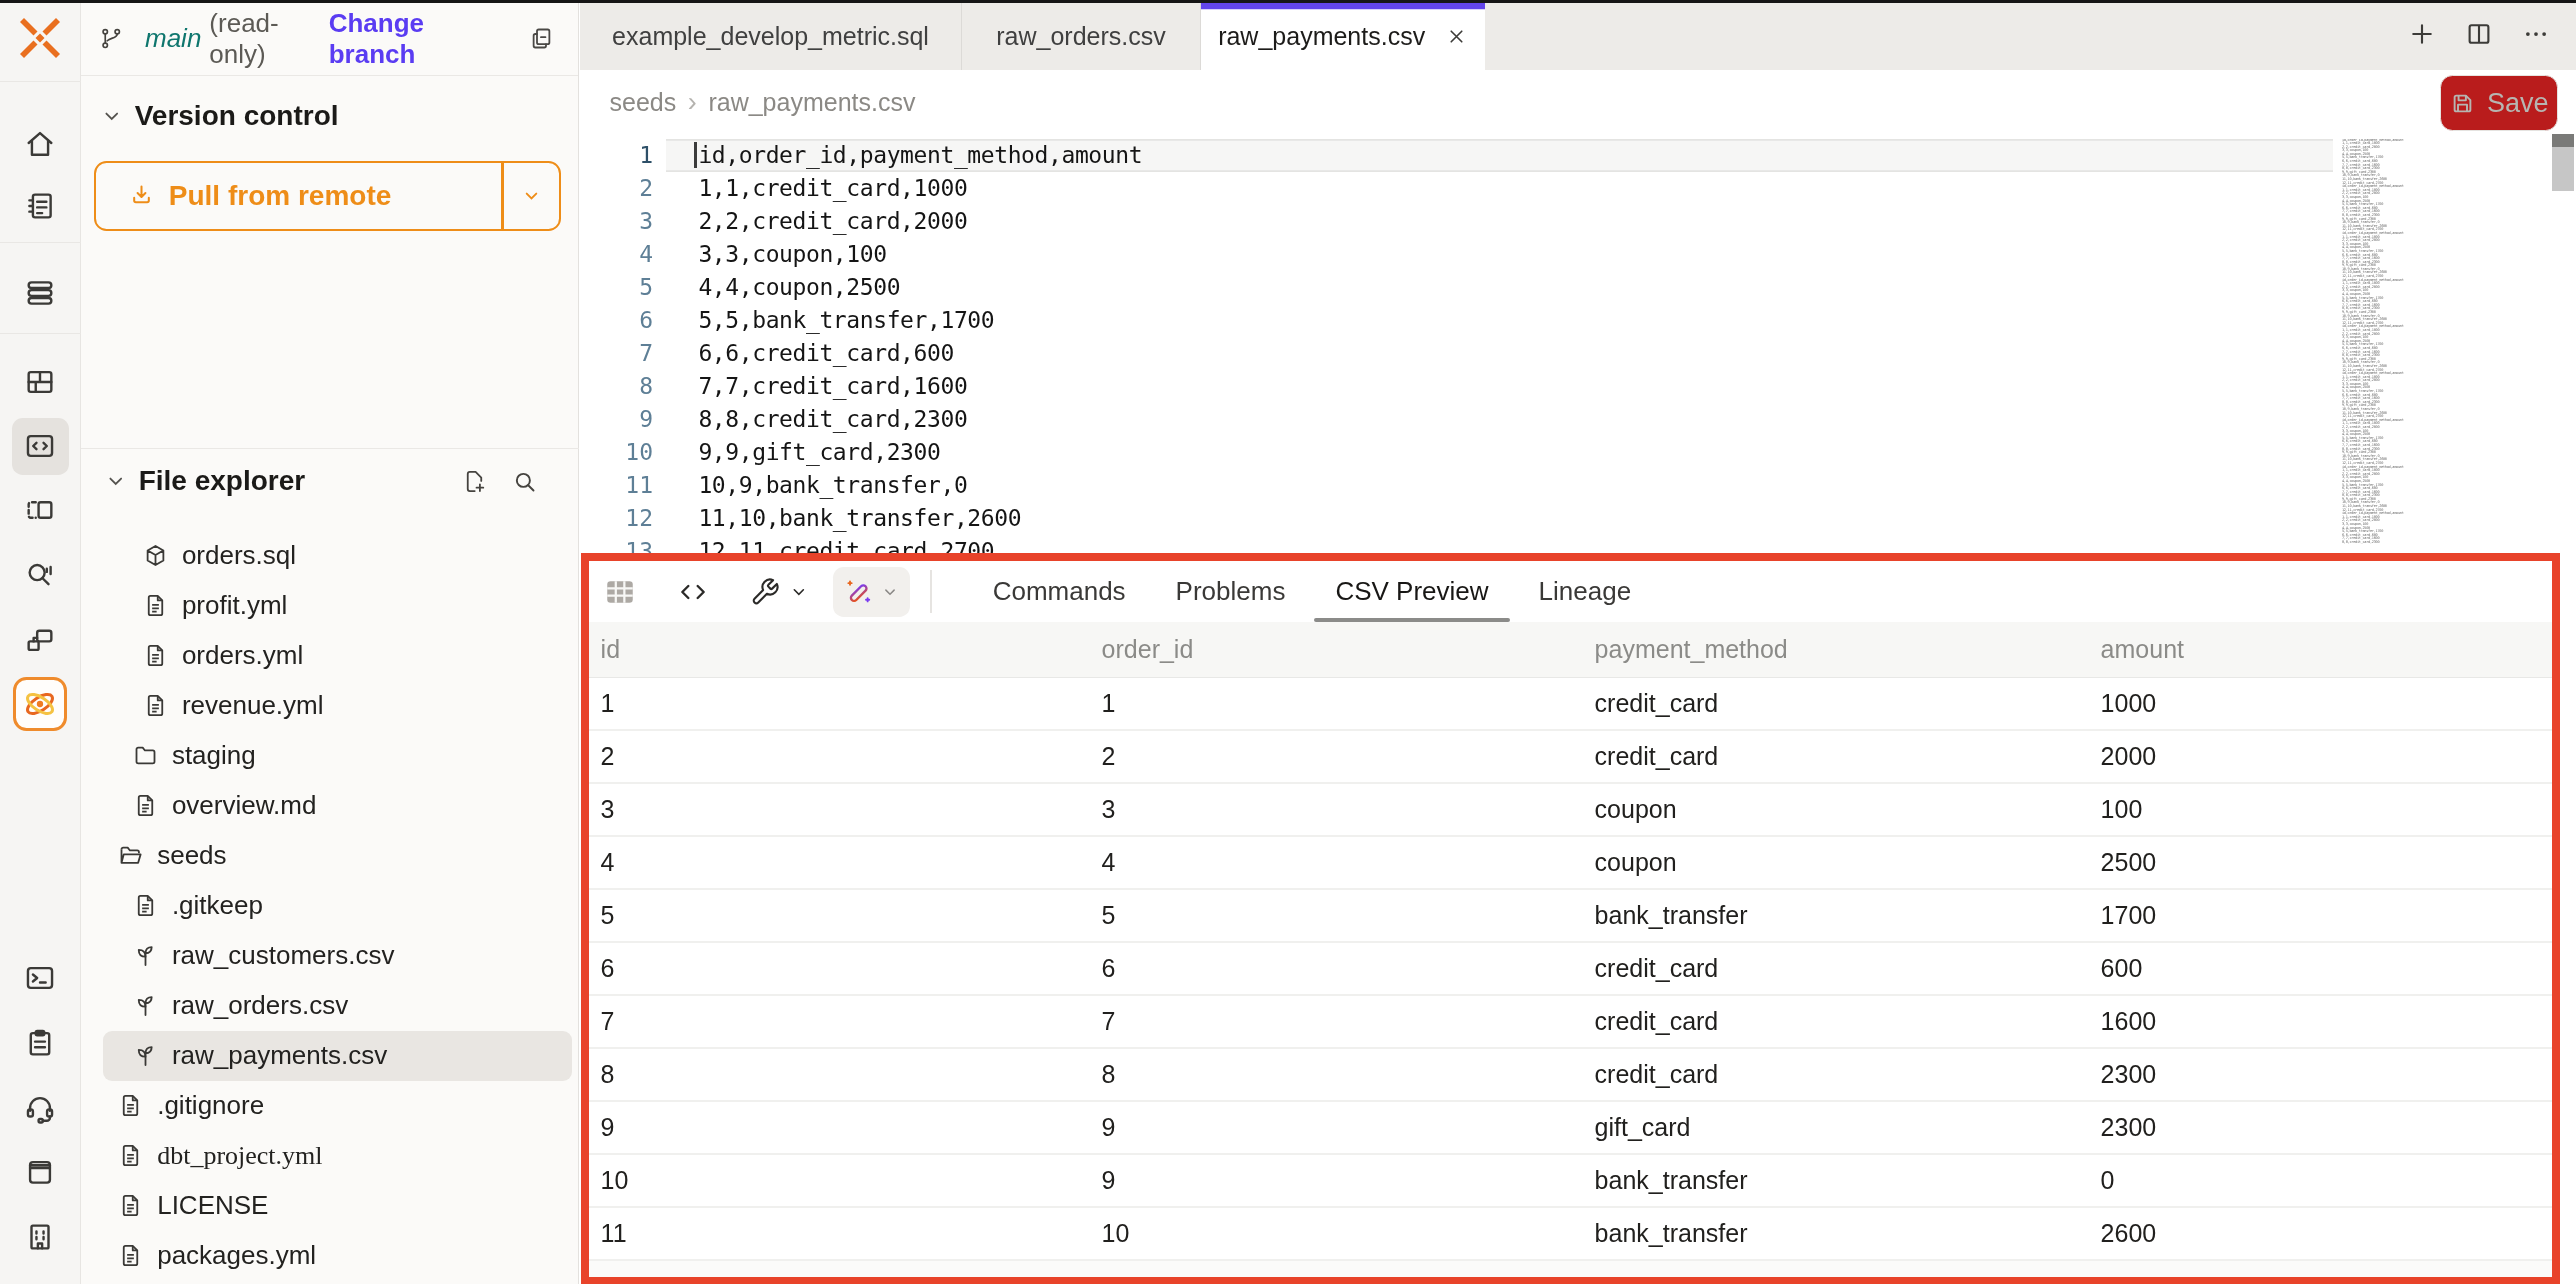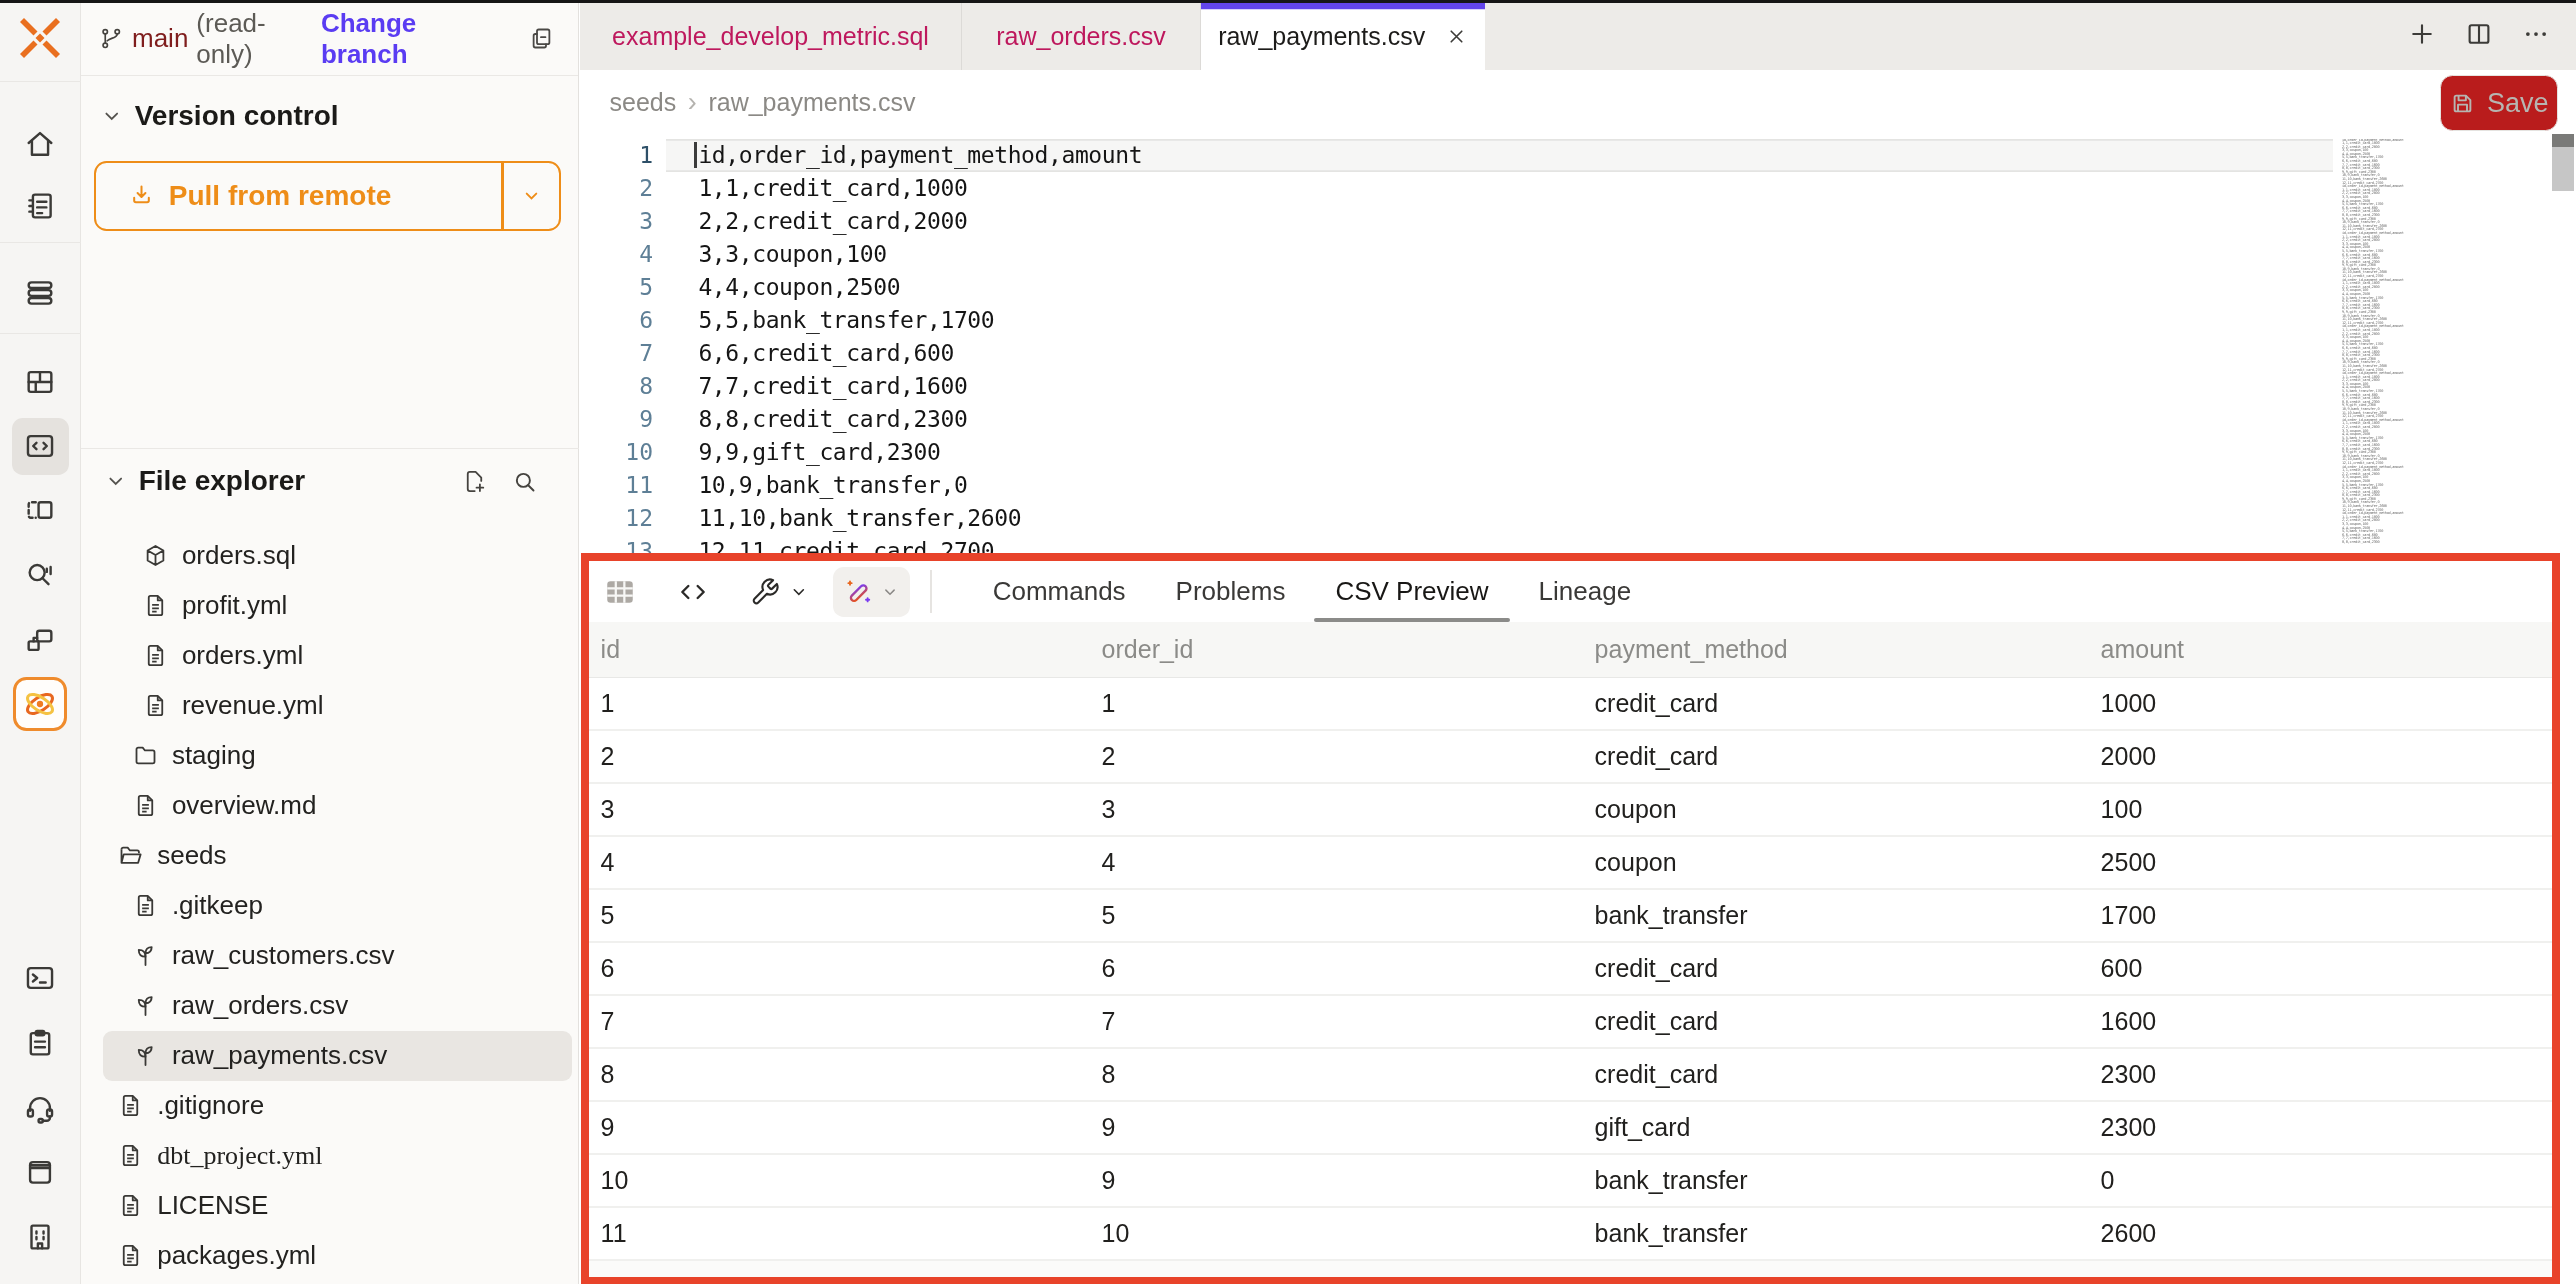--- a/index.html
+++ b/index.html
@@ -15,21 +15,21 @@
   .activitybar{position:absolute;left:0;top:2.7px;width:81px;height:1282px;background:#f6f5f3;border-right:0.9px solid #e7e5e2;box-sizing:border-box;z-index:2;}
   .logo{position:absolute;left:15px;top:10.7px;width:50px;height:50px;}
   .ab-sep{position:absolute;left:0;width:81px;height:0.9px;background:#e9e7e4;}
   .ab-icon{position:absolute;left:11.6px;width:57px;height:57px;display:flex;align-items:center;justify-content:center;border-radius:10.7px;}
   .ab-icon.selected{background:#e5e2de;}
   .ab-atom{position:absolute;left:13.4px;width:54px;height:54px;border-radius:13.4px;border:3.6px solid #ef8b2c;background:#fffdfb;display:flex;align-items:center;justify-content:center;box-sizing:border-box;}
 
   
   .sidepanel{position:absolute;left:81px;top:2.7px;width:498px;height:1282px;background:#fbfaf8;border-right:0.9px solid #e3e1de;box-sizing:border-box;z-index:2;}
   .branchrow{height:73px;border-bottom:0.9px solid #eae8e5;display:flex;align-items:center;padding:0 23px 0 18px;box-sizing:border-box;}
-  .branch-name{margin-left:8px;font-size:26px;color:#7f1d1d;font-weight:500;}
+  .branch-name{margin-left:21px;font-size:26px;color:#0f766e;font-weight:500;font-style:italic;}
   .branch-note{margin-left:8px;font-size:26px;color:#5c5a55;}
   .change-branch{margin-left:auto;font-size:26px;color:#5a3cf2;font-weight:600;cursor:pointer;}
   .copy-ic{margin-left:19.7px;}
   .sec-header{display:flex;align-items:center;padding-left:19.7px;height:45px;}
   .sec-title{margin-left:12.5px;font-size:28px;font-weight:700;color:#1b1a18;}
   .vc-header{margin-top:18px;}
   .pullbtn{position:absolute;left:12.5px;top:158px;width:467px;height:70px;border:2.2px solid #ee8d18;border-radius:12.5px;display:flex;align-items:stretch;box-sizing:border-box;background:#fbfaf8;}
   .pull-main{flex:1;display:flex;align-items:center;padding-left:32px;gap:14.3px;font-size:28px;font-weight:600;color:#ee8d18;}
   .pull-div{width:2.2px;background:#ee8d18;}
   .pull-caret{width:55px;display:flex;align-items:center;justify-content:center;}
@@ -39,21 +39,21 @@
   .fe-act{margin-left:23px;display:flex;}
 
   .filelist{position:absolute;left:0;top:528px;width:498px;}
   .filerow{height:50px;display:flex;align-items:center;margin:0 7.2px 0 21.5px;border-radius:9px;cursor:pointer;}
   .filerow.selected{background:#e9e6e2;}
   .filerow .fic{margin-right:13.4px;display:flex;}
   .filerow .fname{font-size:26px;color:#232220;}
 
   
   .tabstrip{position:absolute;left:580px;top:2.7px;width:1996px;height:67px;background:#edebe8;display:flex;z-index:1;}
-  .etab{display:flex;align-items:center;justify-content:center;font-size:25px;color:#be185d;border-right:0.9px solid #dcdad7;box-sizing:border-box;cursor:pointer;}
+  .etab{display:flex;align-items:center;justify-content:center;font-size:25px;color:#404040;border-right:0.9px solid #dcdad7;box-sizing:border-box;cursor:pointer;}
   .etab.active{background:#fff;color:#1d1c1a;box-shadow:inset 0 6.3px 0 #6245ea;border-right:none;font-weight:500;}
   .etab .closex{margin-left:19.7px;display:flex;}
   .strip-acts{position:absolute;right:25px;top:0;height:67px;display:flex;align-items:center;gap:27px;}
 
   
   .crumbrow{position:absolute;left:580px;top:70px;width:1996px;height:64px;background:#fff;display:flex;align-items:center;padding-left:29.5px;box-sizing:border-box;z-index:1;}
   .crumb{font-size:25px;color:#8b8985;}
   .crumb-sep{font-size:27px;color:#b5b3af;margin:0 11.6px;}
   .savebtn{position:absolute;right:18px;top:5.4px;width:116px;height:54px;border:1.8px solid #e5e3e0;border-radius:12.5px;background:#b91c1c;display:flex;align-items:center;justify-content:center;gap:10.7px;}
   .savebtn span{font-size:27px;font-weight:500;color:#b7b5b1;}

